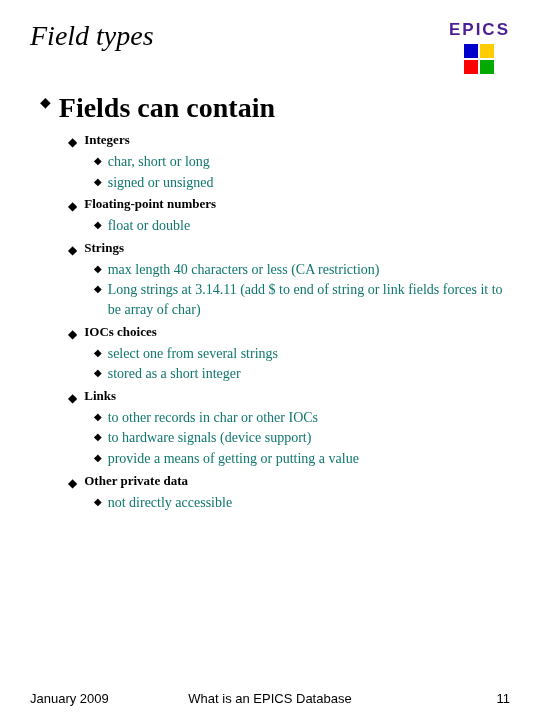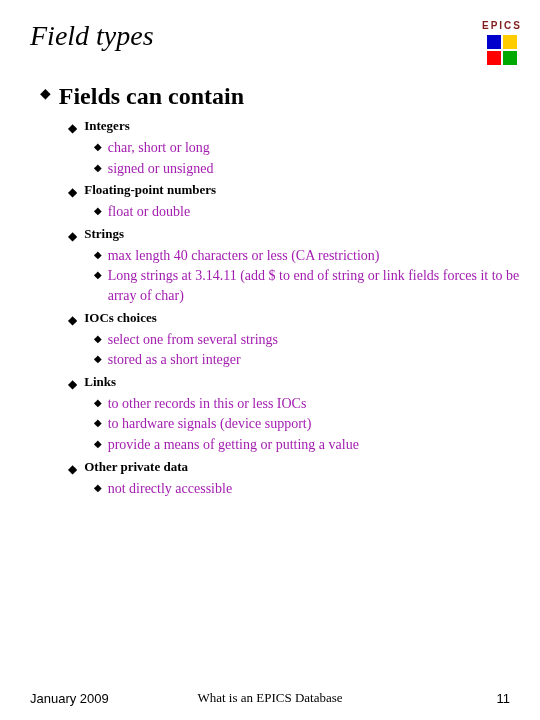--- a/index.html
+++ b/index.html
@@ -13,21 +13,21 @@
       height: 720px;
       background: #ffffff;
       font-family: Georgia, 'Times New Roman', serif;
       position: relative;
       overflow: hidden;
     }
 
     .page {
       width: 540px;
       height: 720px;
-      padding: 20px 18px 20px 30px;
+      padding: 20px 30px 20px 30px;
       position: relative;
     }
 
     
     .header {
       display: flex;
       justify-content: space-between;
       align-items: flex-start;
       margin-bottom: 18px;
     }
@@ -42,24 +42,24 @@
 
     
     .epics-logo {
       display: flex;
       flex-direction: column;
       align-items: center;
     }
 
     .epics-text {
       font-family: Arial, sans-serif;
-      font-size: 10px;
+      font-size: 17px;
       font-weight: bold;
       letter-spacing: 2px;
-      color: #7f1d1d;
+      color: #4c1d95;
       margin-bottom: 4px;
     }
 
     .epics-squares {
       display: grid;
       grid-template-columns: 14px 14px;
       grid-template-rows: 14px 14px;
       gap: 2px;
     }
 
@@ -81,21 +81,21 @@
 
     .diamond {
       color: #000;
       font-size: 14px;
       margin-right: 8px;
       margin-top: 2px;
       flex-shrink: 0;
     }
 
     .main-label {
-      font-size: 24px;
+      font-size: 28px;
       font-weight: bold;
       color: #000;
     }
 
     .sub-list {
       padding-left: 28px;
       margin-bottom: 6px;
     }
 
     .sub-item {
@@ -124,21 +124,21 @@
     }
 
     .sub-sub-item {
       display: flex;
       align-items: flex-start;
       margin-bottom: 1px;
     }
 
     .sub-sub-label {
       font-size: 14px;
-      color: #a21caf;
+      color: #0f766e;
       line-height: 1.4;
     }
 
     .sub-sub-diamond {
       color: #000;
       font-size: 10px;
       margin-right: 6px;
       margin-top: 3px;
       flex-shrink: 0;
     }
@@ -158,21 +158,21 @@
       gap: 24px;
     }
 
     .footer-center {
       position: absolute;
       bottom: 14px;
       left: 50%;
       transform: translateX(-50%);
       font-size: 13px;
       color: #000;
-      font-family: Liberation Serif, serif;
+      font-family: Liberation Sans, sans-serif;
     }
   </style>
 </head>
 <body>
 
 <div class="page">
 
   <div class="header">
     <h1 class="title">Field types</h1>
     <div class="epics-logo">
@@ -260,21 +260,21 @@
       </div>
 
       <div>
         <div class="sub-item">
           <span class="sub-diamond">◆</span>
           <span class="sub-label">Links</span>
         </div>
         <div class="sub-sub-list">
           <div class="sub-sub-item">
             <span class="sub-sub-diamond">◆</span>
-            <span class="sub-sub-label">to other records in this or less IOCs</span>
+            <span class="sub-sub-label">to other records in char or other IOCs</span>
           </div>
           <div class="sub-sub-item">
             <span class="sub-sub-diamond">◆</span>
             <span class="sub-sub-label">to hardware signals (device support)</span>
           </div>
           <div class="sub-sub-item">
             <span class="sub-sub-diamond">◆</span>
             <span class="sub-sub-label">provide a means of getting or putting a value</span>
           </div>
         </div>

